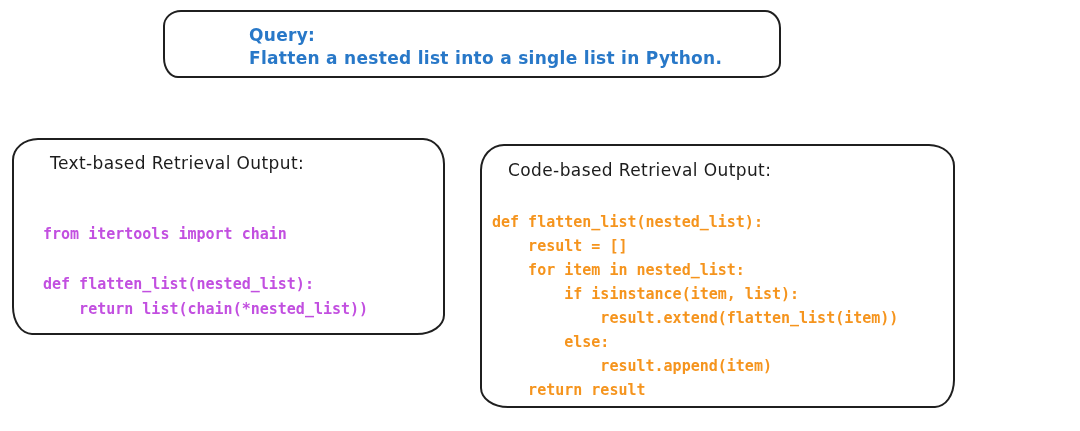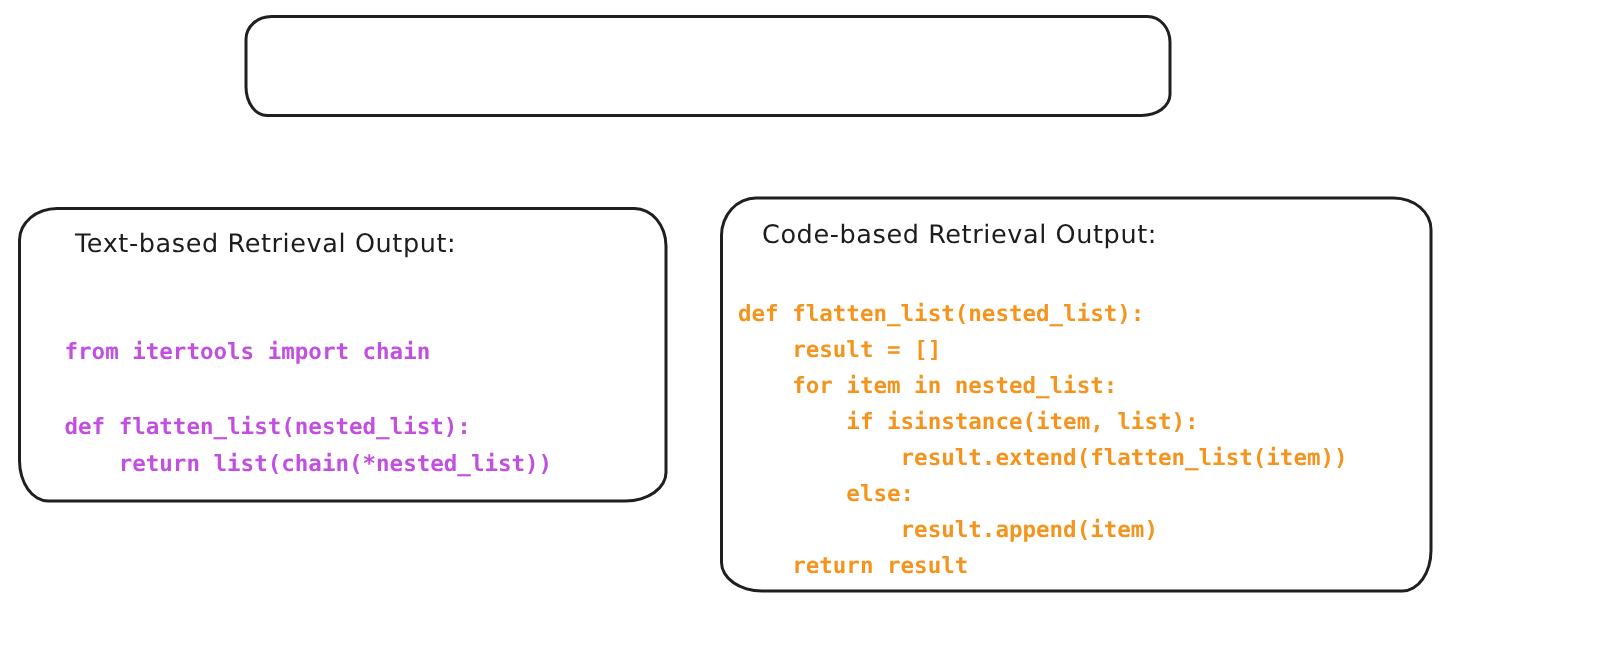--- a/index.html
+++ b/index.html
@@ -20,21 +20,21 @@
     left: 163px; top: 10px; width: 618px; height: 68px;
     border-radius: 18px 16px 20px 15px / 16px 18px 15px 20px;
     padding: 12px 20px 10px 84px;
   }
   .text-box {
     left: 12px; top: 138px; width: 433px; height: 197px;
     border-radius: 26px 22px 28px 20px / 22px 26px 20px 28px;
     padding: 10px 18px 10px 24px;
   }
   .code-box {
-    left: 480px; top: 131px; width: 475px; height: 264px;
+    left: 480px; top: 144px; width: 475px; height: 264px;
     border-radius: 24px 26px 20px 28px / 26px 22px 28px 20px;
     padding: 10px 8px 10px 10px;
   }
   .query-line {
     color: #2878C8;
     font-size: 17px;
     line-height: 23px;
     font-weight: 600;
     letter-spacing: 0.3px;
   }
@@ -62,20 +62,22 @@
   .code-box pre.code {
     color: #F5941D;
     margin-top: 30px;
     margin-left: 0px;
   }
 </style>
 </head>
 <body>
 
 <div class="box query-box">
+  <div class="query-line">Query:</div>
+  <div class="query-line">Flatten a nested list into a single list in Python.</div>
 </div>
 
 <div class="box text-box">
   <div class="box-title">Text-based Retrieval Output:</div>
   <pre class="code">from itertools import chain
 
 def flatten_list(nested_list):
     return list(chain(*nested_list))</pre>
 </div>
 

